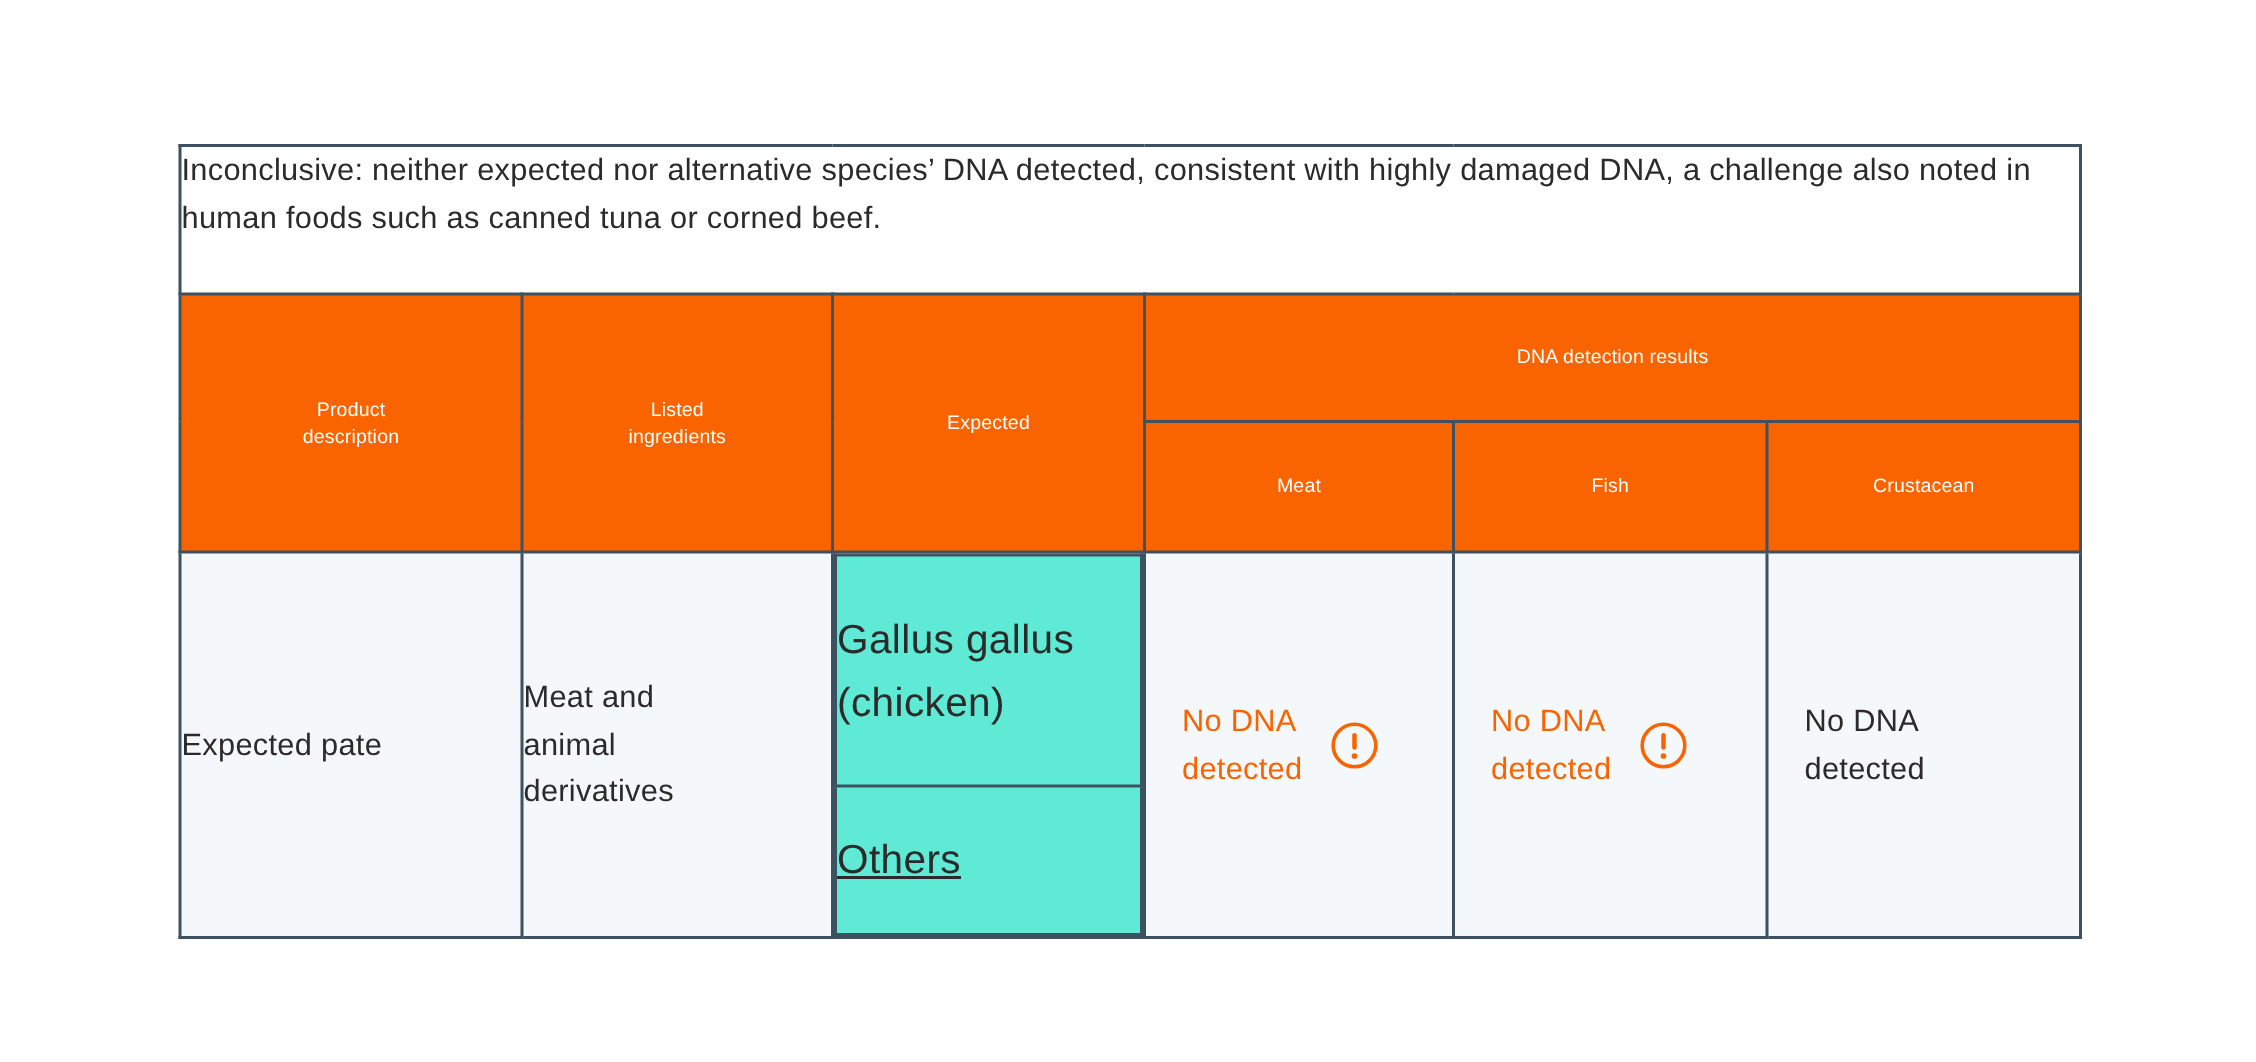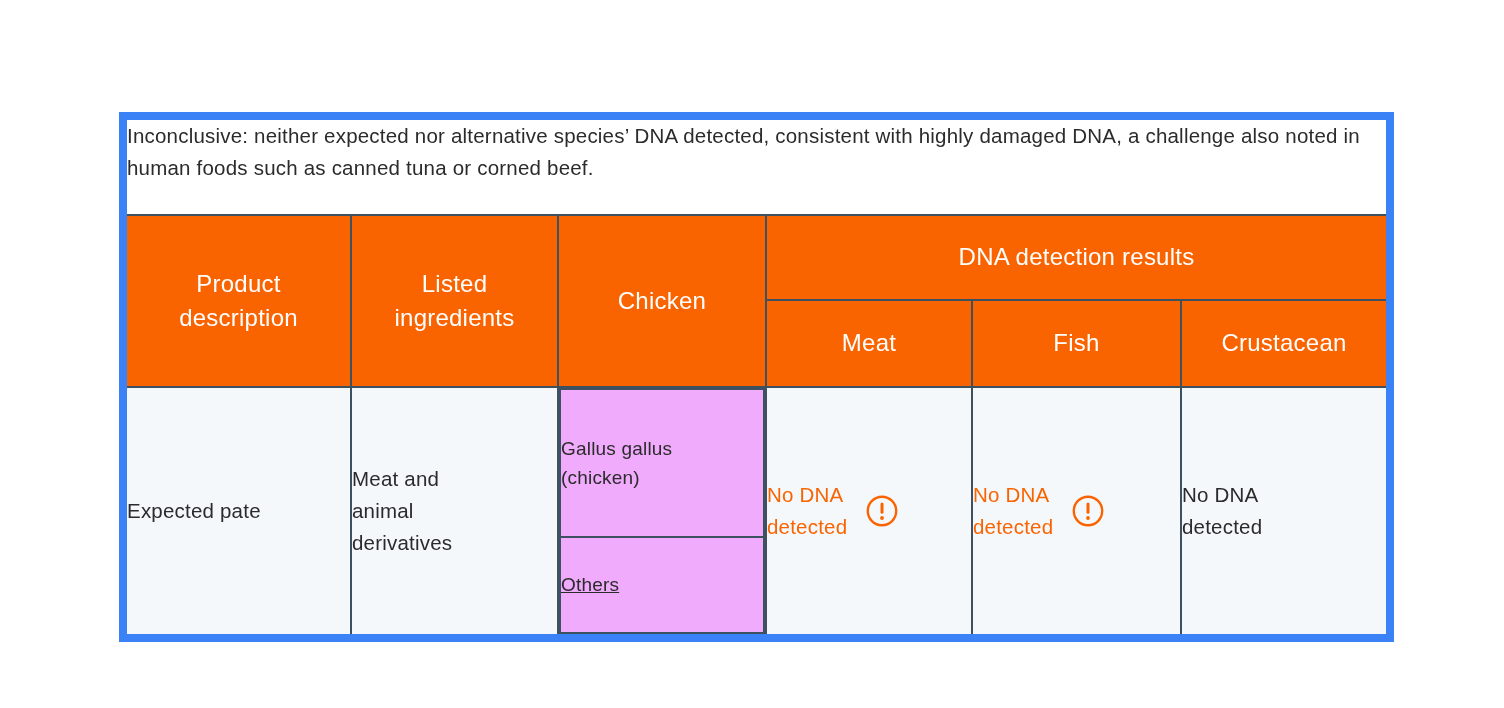--- a/index.html
+++ b/index.html
@@ -16,26 +16,26 @@
     position: relative;
     width: 1504px;
     height: 708px;
     background: #ffffff;
   }
 
   
   #results-table {
     position: absolute;
     left: 119px;
-    top: 112px;
+    top: 96px;
     width: 1268px;
     height: 530px;
     border-collapse: collapse;
     table-layout: fixed;
-    border: 8px solid #3b82f6;
+    border: 2px solid #3b82f6;
   }
 
   #results-table td,
   #results-table th {
     border: 2px solid #3d5160;
     padding: 0;
     font-weight: normal;
   }
 
   
@@ -51,21 +51,21 @@
     color: #2b2b2b;
     letter-spacing: 0.01em;
   }
 
   
   .hdr {
     background: #fa6400;
     color: #ffffff;
     text-align: center;
     vertical-align: middle;
-    font-size: 24px;
+    font-size: 13px;
     line-height: 1.42;
     letter-spacing: 0.01em;
   }
   .hdr-tall   { height: 172px; }
   .hdr-group  { height: 84px;  }
   .hdr-sub    { height: 86px;  }
 
   
   .data-cell {
     background: #f4f8fb;
@@ -80,37 +80,38 @@
   
   .split-cell { padding: 0; vertical-align: top; background: #f4f8fb; }
   .split-inner {
     width: 100%;
     height: 100%;
     border-collapse: collapse;
     table-layout: fixed;
   }
   .split-inner td {
     border: none;
-    background: #f0abfc;
+    background: #5eead4;
     vertical-align: middle;
-    font-size: 19px;
+    font-size: 27px;
     line-height: 1.56;
     color: #2b2b2b;
     padding: 0 18px;
     letter-spacing: 0.01em;
   }
   .split-top    { height: 124px; }
   .split-bottom { height: 80px; border-top: 2px solid #3d5160 !important; text-decoration: underline; }
 
   
   .result-wrap {
     display: flex;
     align-items: center;
     justify-content: flex-start;
     gap: 18px;
+    padding-left: 24px;
   }
   .result-text { white-space: pre-line; }
   .result-text.alert { color: #fa6400; }
 
   .warn-icon {
     flex: 0 0 auto;
     width: 34px;
     height: 34px;
     display: block;
   }
@@ -133,21 +134,21 @@
     <tbody>
         <tr>
       <td class="intro-cell" colspan="6">
         <div class="intro-text">Inconclusive: neither expected nor alternative species’ DNA detected, consistent with highly damaged DNA, a challenge also noted in human foods such as canned tuna or corned beef.</div>
       </td>
     </tr>
 
     <tr>
       <th class="hdr hdr-tall" rowspan="2">Product<br>description</th>
       <th class="hdr hdr-tall" rowspan="2">Listed<br>ingredients</th>
-      <th class="hdr hdr-tall" rowspan="2">Chicken</th>
+      <th class="hdr hdr-tall" rowspan="2">Expected</th>
       <th class="hdr hdr-group" colspan="3">DNA detection results</th>
     </tr>
 
     <tr>
       <th class="hdr hdr-sub">Meat</th>
       <th class="hdr hdr-sub">Fish</th>
       <th class="hdr hdr-sub">Crustacean</th>
     </tr>
 
     <tr>

